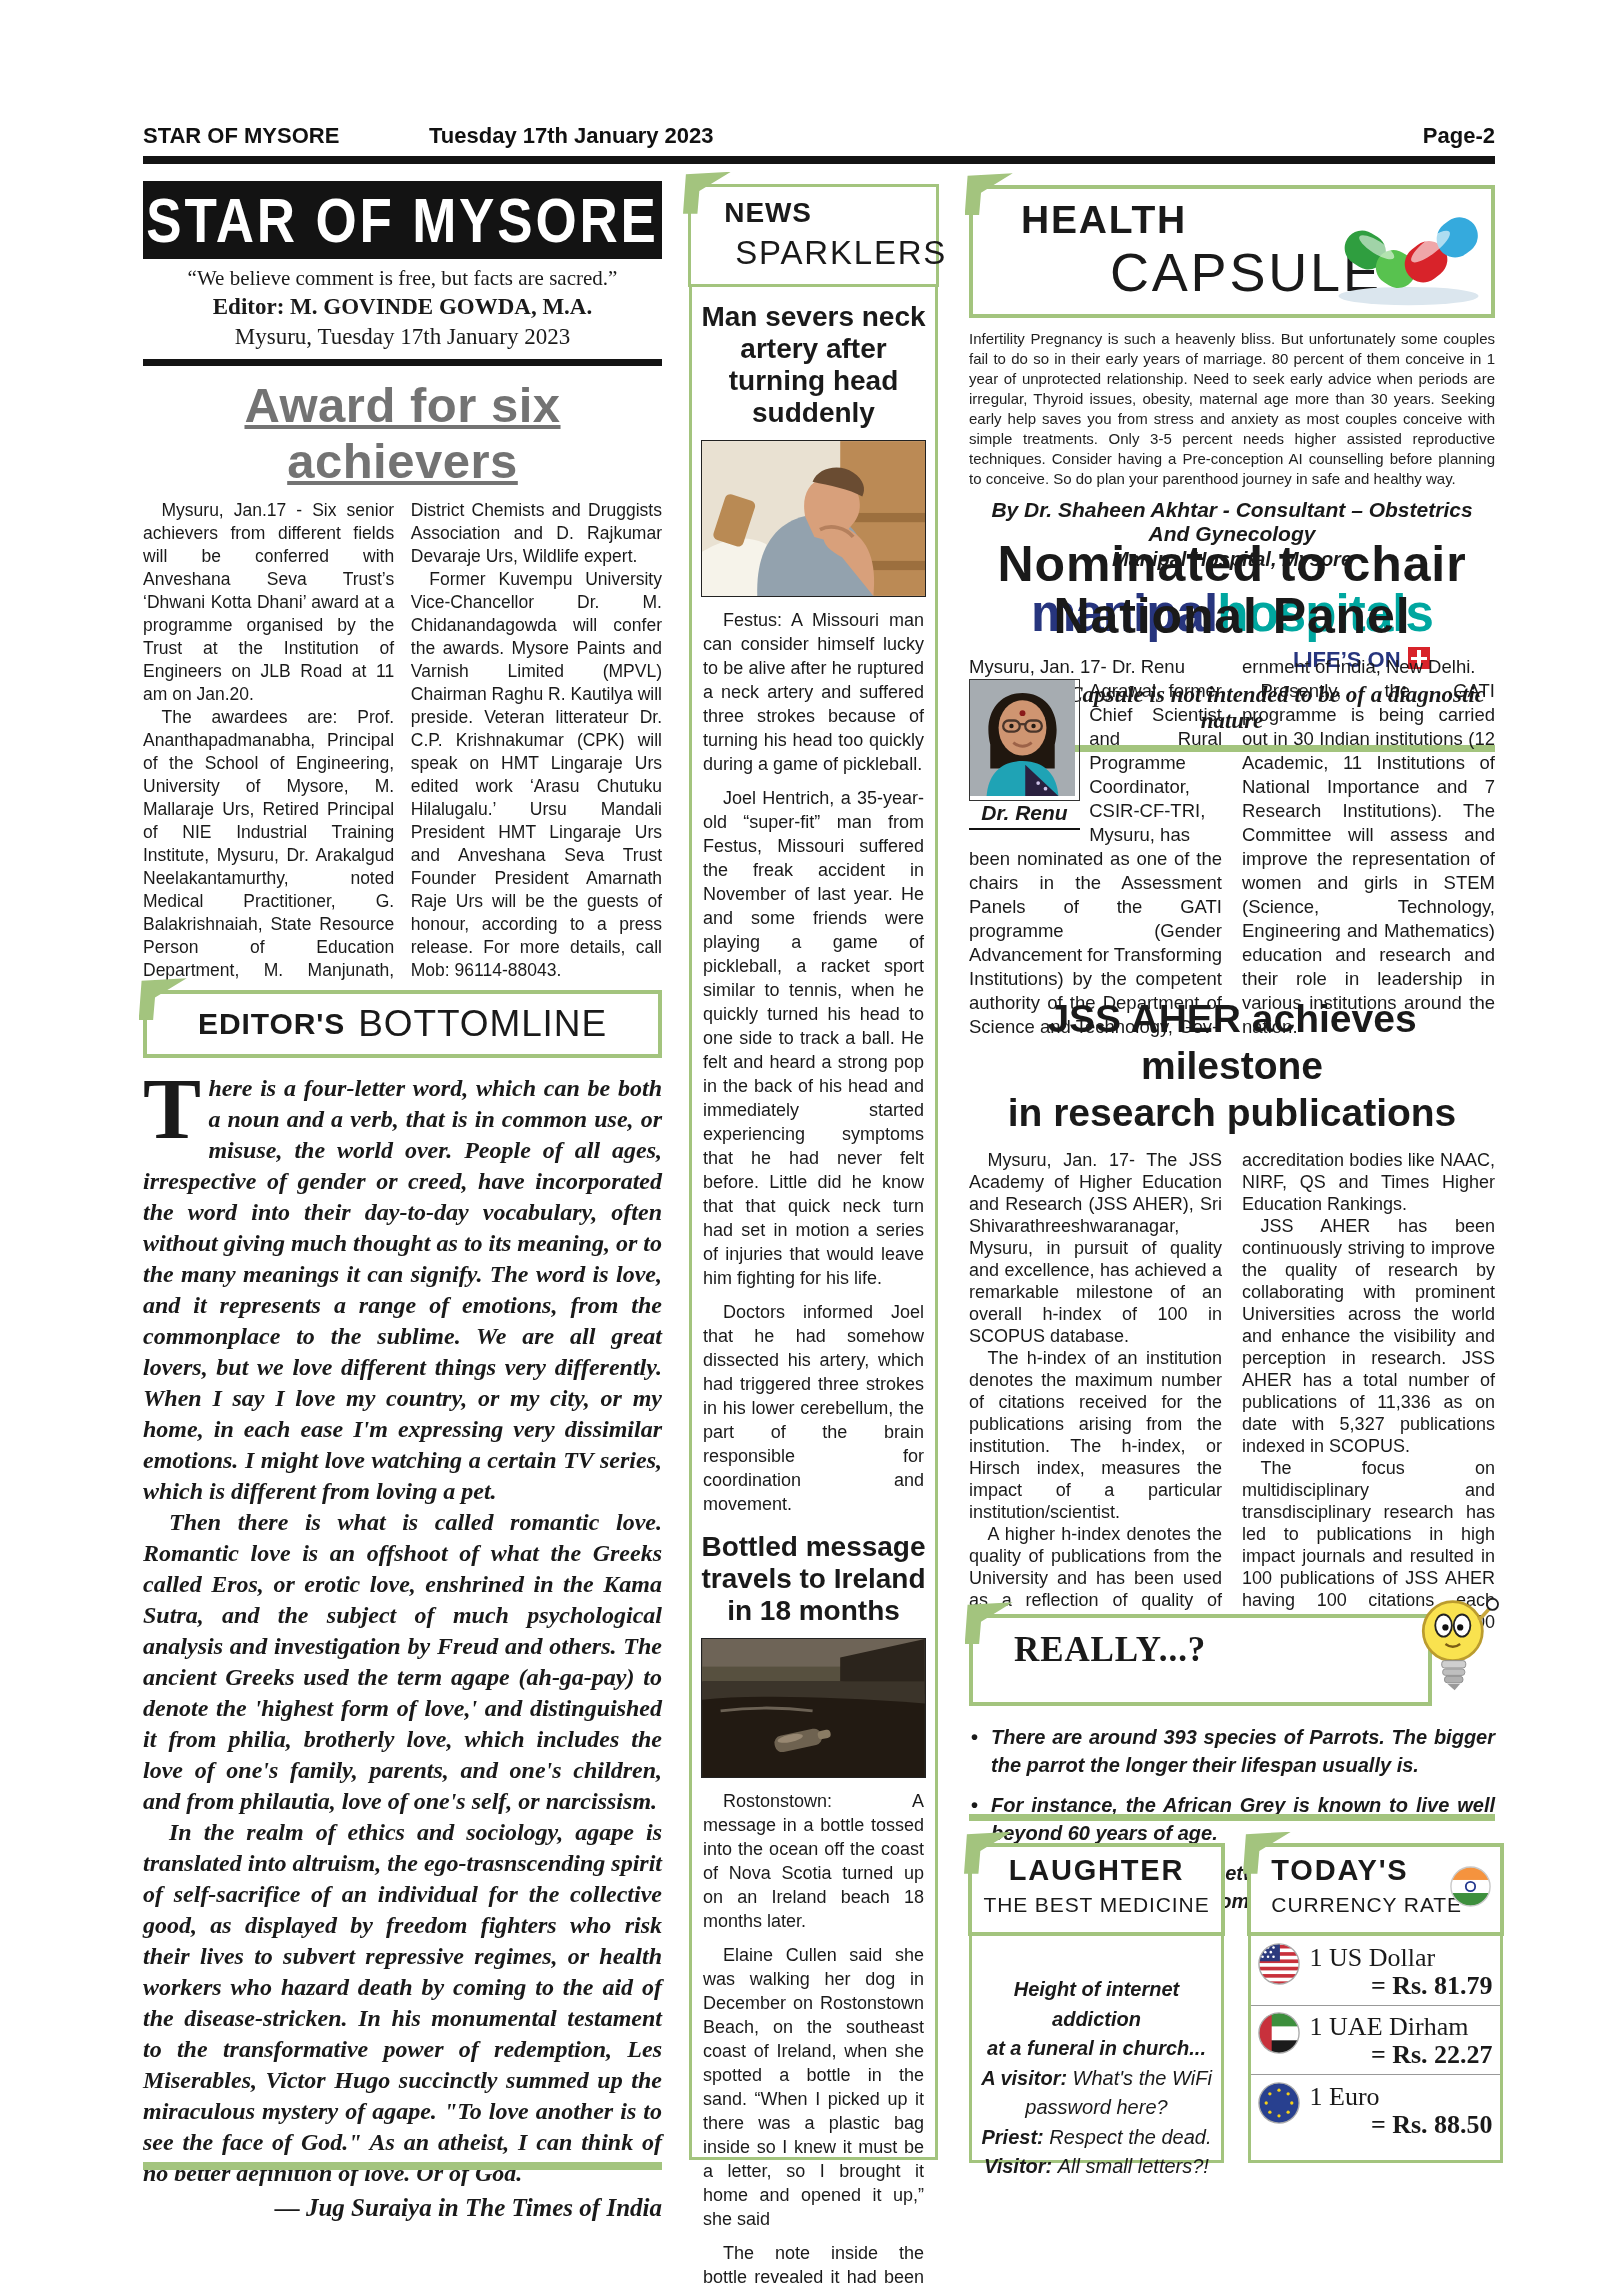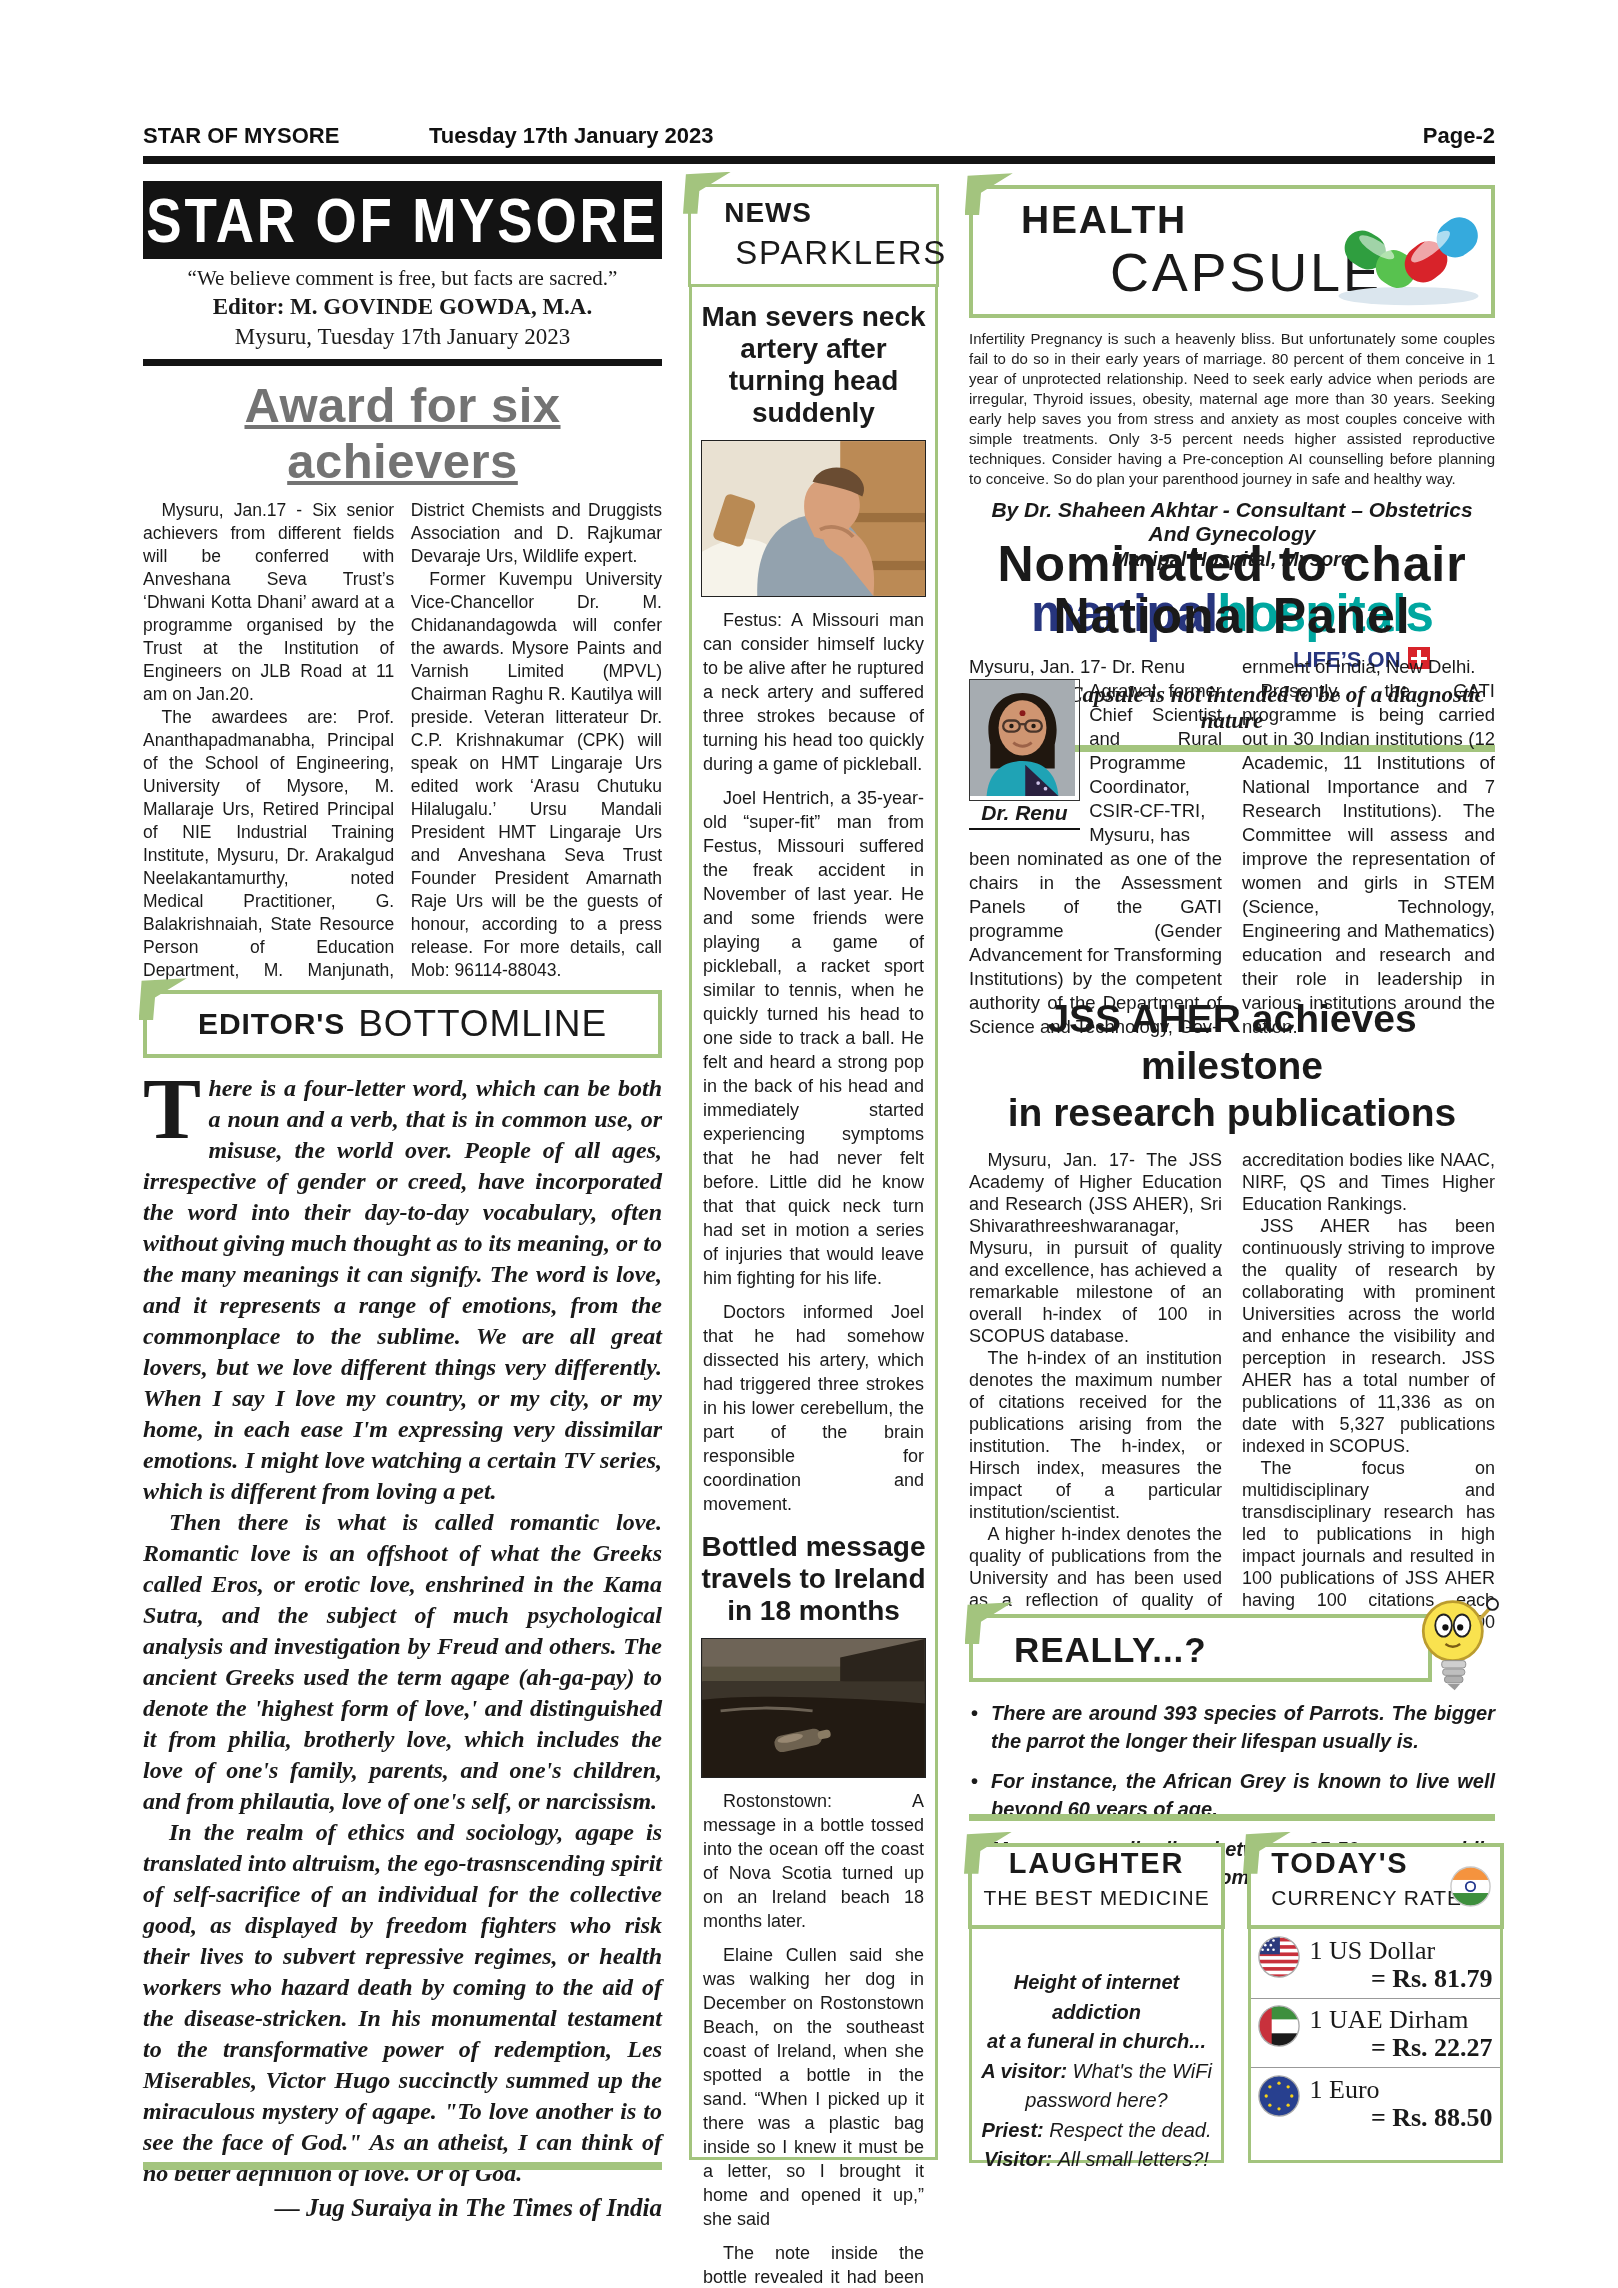--- a/index.html
+++ b/index.html
@@ -72,31 +72,31 @@
   .art-col{flex:1;font-size:18.5px;line-height:24px;text-align:justify;}
   .art-col p{margin:0;}
   .art-col p.ind{text-indent:18.5px;}
   .photo-row{display:flex;gap:9.2px;}
   .renu{width:111px;flex:none;}
   .renu .ph{width:109px;height:120px;border:1.8px solid #333;overflow:hidden;}
   .renu .cap{font-weight:bold;font-style:italic;font-size:21px;text-align:center;border-bottom:2.8px solid #111;padding:0 0 2.8px;}
   .beside{flex:1;}
   .jss-hl{font-size:39px;line-height:47px;font-weight:bold;text-align:center;}
   .jss .art-col{font-size:18px;line-height:22px;}
-  .really-box{width:463px;height:68px;}
+  .really-box{width:463px;height:92px;font-family:Liberation Serif, serif;}
   .really-label{font-size:35px;font-weight:bold;letter-spacing:0.9px;line-height:63px;padding-left:41px;}
   .bulb{position:absolute;right:-3.7px;top:-18.5px;}
   .really-list{margin:16.6px 0 0;padding:0;list-style:none;font-weight:bold;font-style:italic;
                font-size:20px;line-height:28px;text-align:justify;}
   .really-list li{position:relative;padding-left:22px;margin-bottom:12px;}
   .really-list li::before{content:"\2022";position:absolute;left:1.8px;}
   .really-rule{position:absolute;top:1629px;width:526px;}
   .bpanel{position:absolute;top:1659px;width:255px;height:319px;border:3.7px solid #a3c47e;box-sizing:border-box;background:#fff;}
   .bpanel .hbox{margin:-3.7px -3.7px 0;border:4.6px solid #a3c47e;height:78px;background:#fff;position:relative;
-                box-sizing:content-box;padding-top:0;}
+                box-sizing:content-box;padding-top:7px;}
   .lbl-b{font-size:29px;font-weight:bold;letter-spacing:1.8px;text-align:center;}
   .lbl-l{font-size:21px;letter-spacing:0.9px;text-align:center;margin-top:6px;}
   .joke{margin-top:39px;text-align:center;font-style:italic;font-size:20px;line-height:29.5px;}
   .joke .strong{font-weight:bold;}
   .joke b{margin-right:5.5px;}
   .cur-hdr .lbl-b,.cur-hdr .lbl-l{text-align:left;padding-left:20px;}
   .india-flag{position:absolute;right:9.2px;top:18.5px;}
   .cur-row{display:flex;gap:9.2px;padding:6.5px 7.4px 3.7px;border-bottom:1.8px solid #999;align-items:flex-start;}
   .cur-row.last{border-bottom:none;}
   .cur-flag{flex:none;width:42px;height:42px;}

